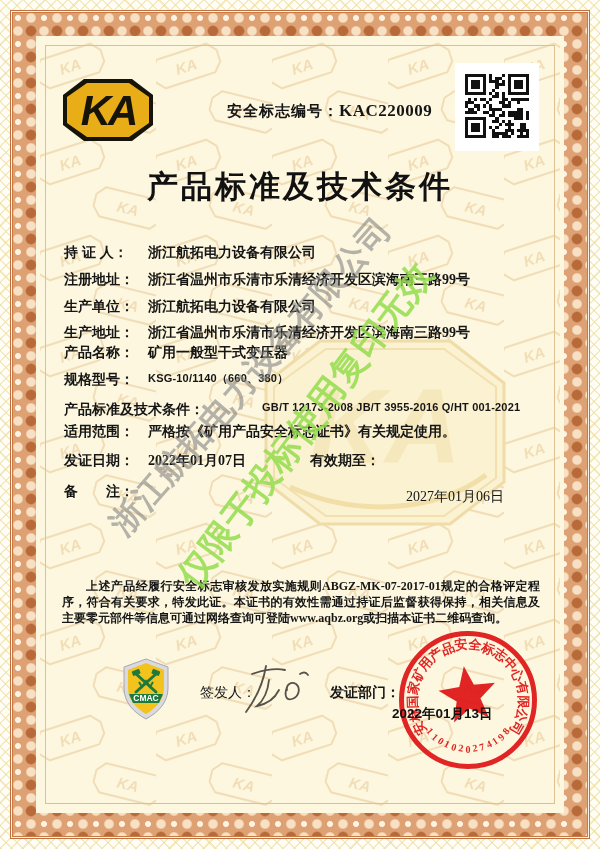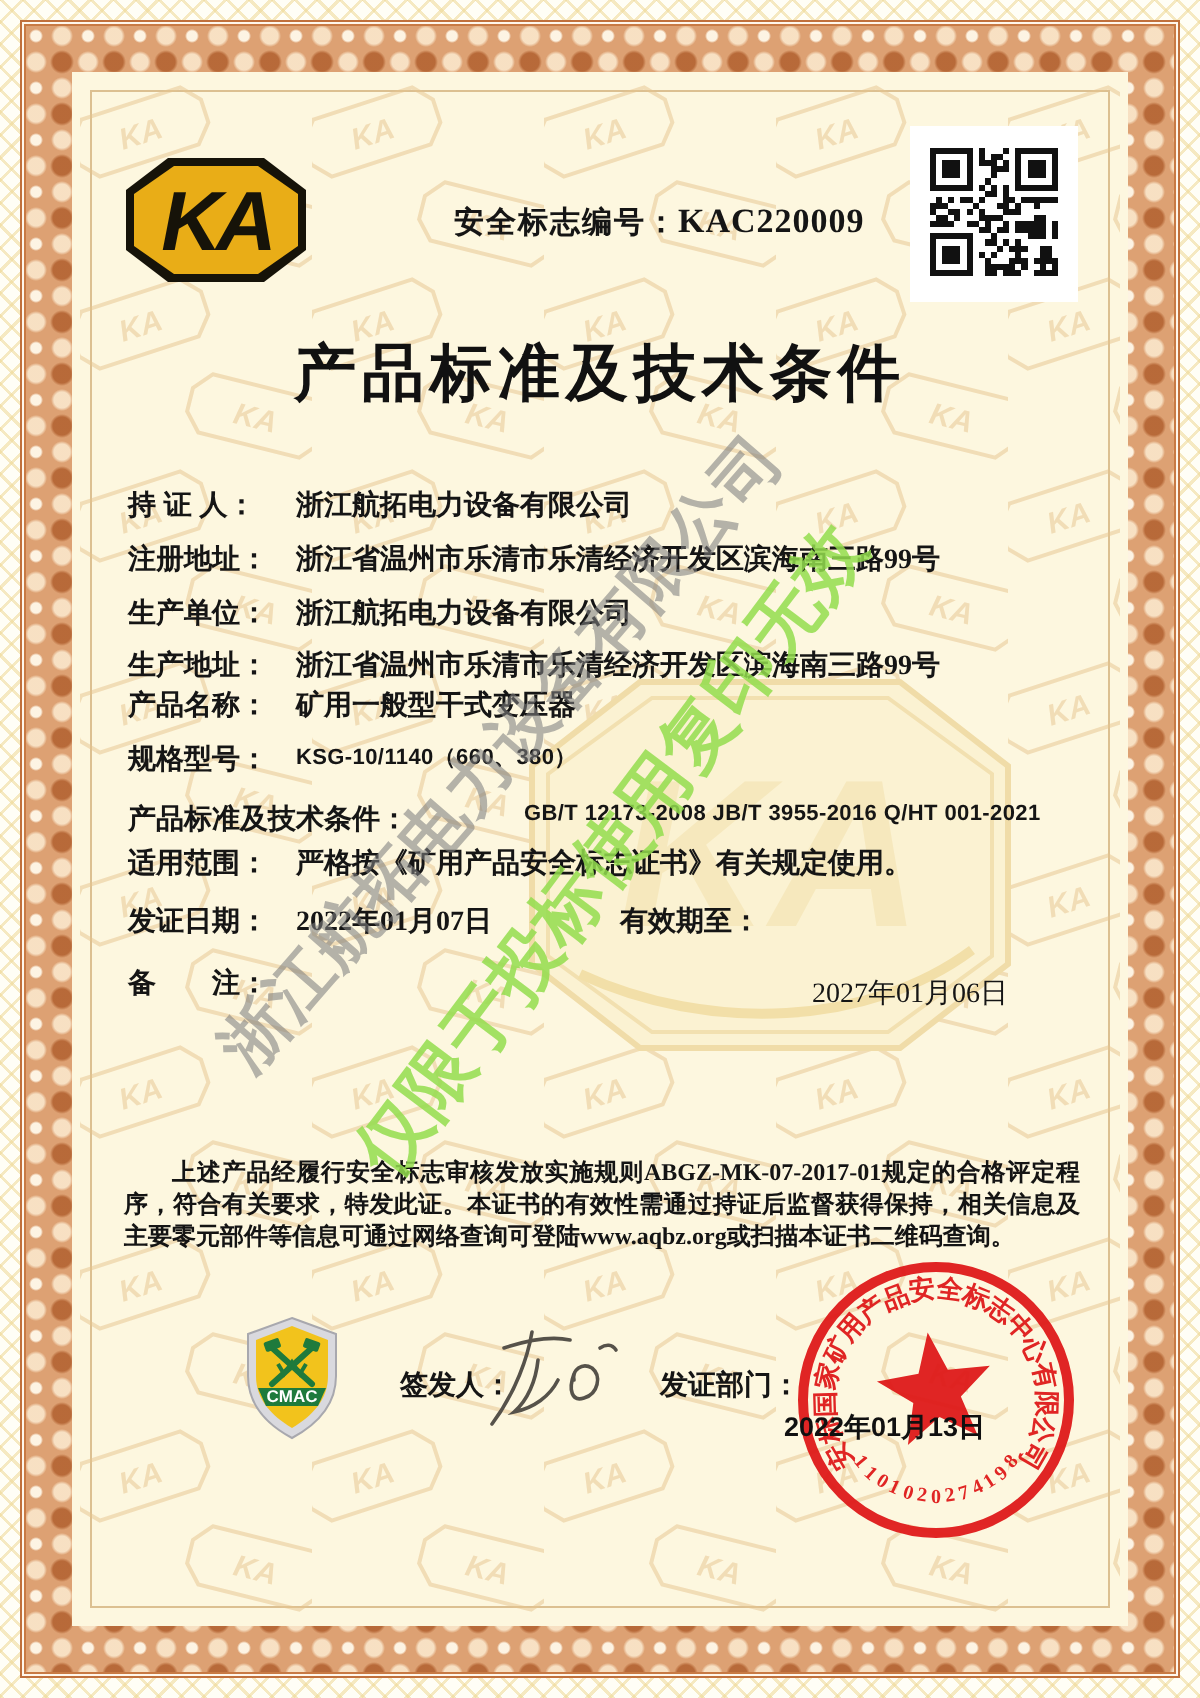--- a/index.html
+++ b/index.html
@@ -45,21 +45,21 @@
     text-indent:2em;text-align:justify;color:#141414;}
   
   .wm{position:absolute;white-space:nowrap;font-weight:bold;z-index:5;pointer-events:none;
       font-family:"Liberation Serif",serif;text-align:center;}
   .wm-gray{left:31px;top:354px;width:440px;font-size:33px;letter-spacing:1px;
       color:rgba(128,128,128,.58);transform:rotate(-49deg);}
   .wm-green{left:111px;top:407px;width:380px;font-size:36px;letter-spacing:0;
       transform:rotate(-53deg);}
   
   .cmac{position:absolute;left:122px;top:658px;width:48px;height:62px;z-index:3;}
-  .issuer-label{position:absolute;left:200px;top:684px;font-size:14px;font-weight:bold;z-index:3;}
+  .issuer-label{position:absolute;left:200px;top:684px;font-size:14px;font-weight:normal;z-index:3;}
   .sig{position:absolute;left:238px;top:660px;width:78px;height:56px;z-index:4;}
   .dept-label{position:absolute;left:330px;top:684px;font-size:14px;font-weight:bold;z-index:3;}
   
   .seal{position:absolute;left:398px;top:630px;width:140px;height:140px;z-index:6;opacity:.95;}
   .seal-ring{position:absolute;inset:1px;border:5px solid #df1a1a;border-radius:50%;}
   .seal-star{position:absolute;left:0;top:0;width:140px;height:140px;}
   .seal-date{position:absolute;left:392px;top:705px;width:112px;z-index:7;
     font-size:13.5px;font-weight:bold;color:#101010;white-space:nowrap;}
   .bgsvg{position:absolute;z-index:0;}
   .emblem{position:absolute;left:260px;top:335px;width:250px;height:195px;z-index:1;}

